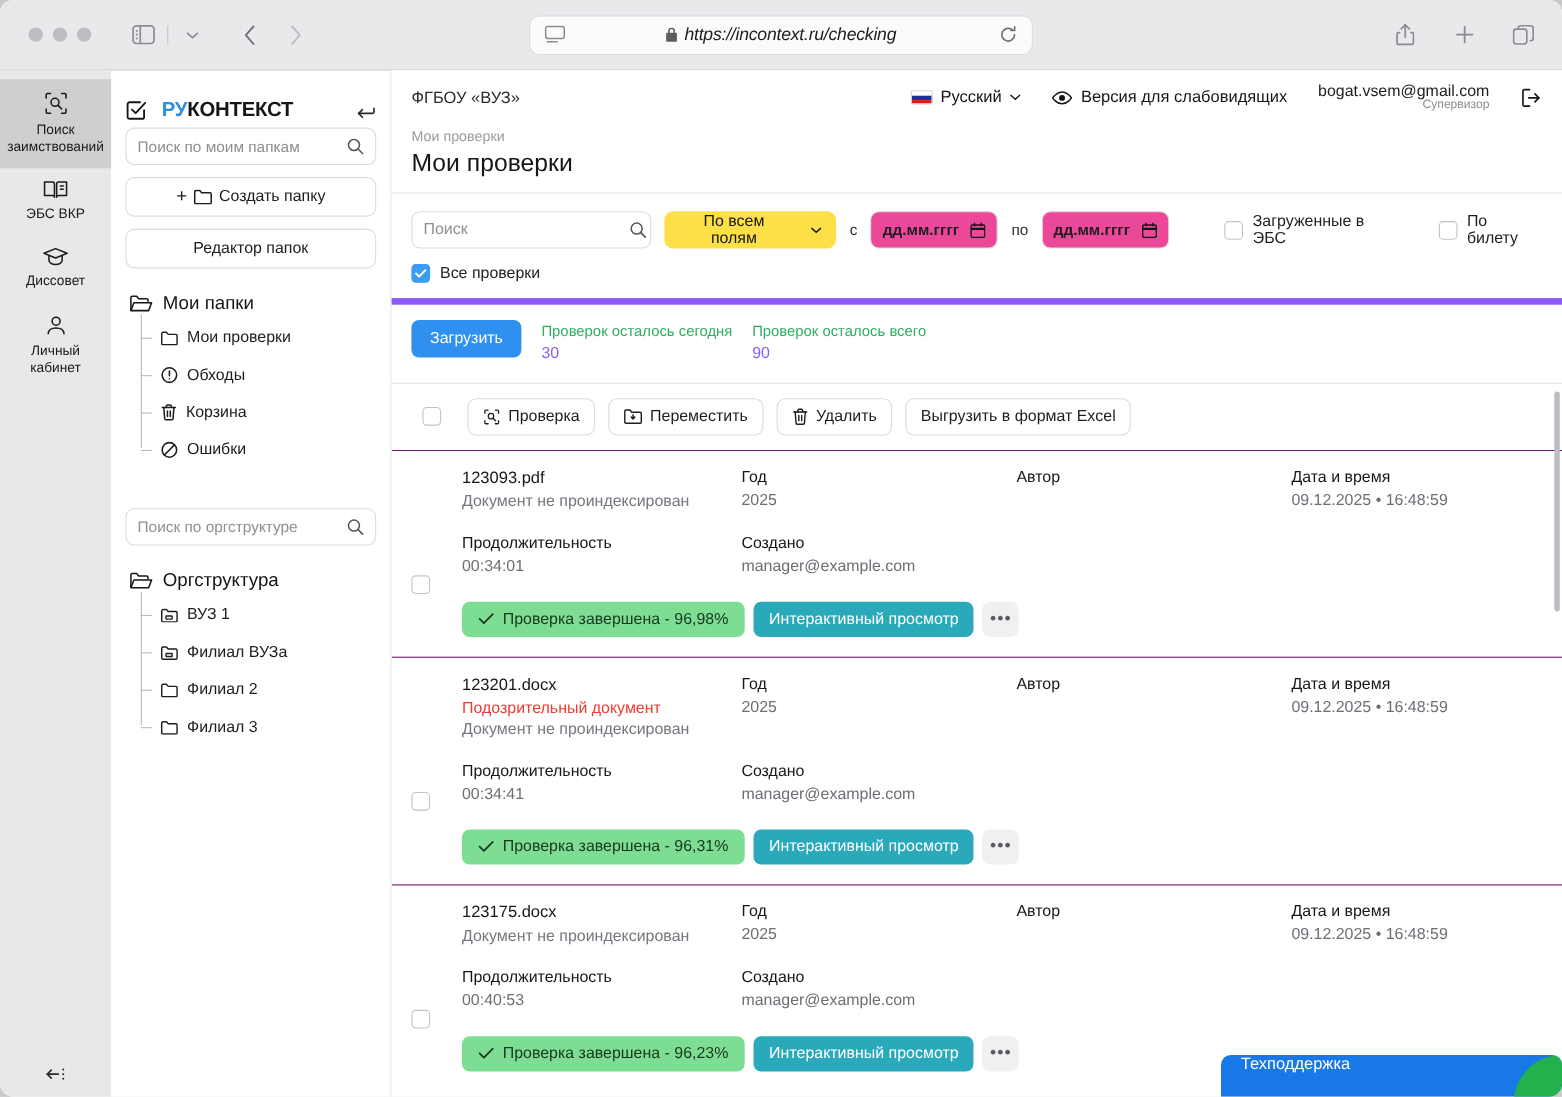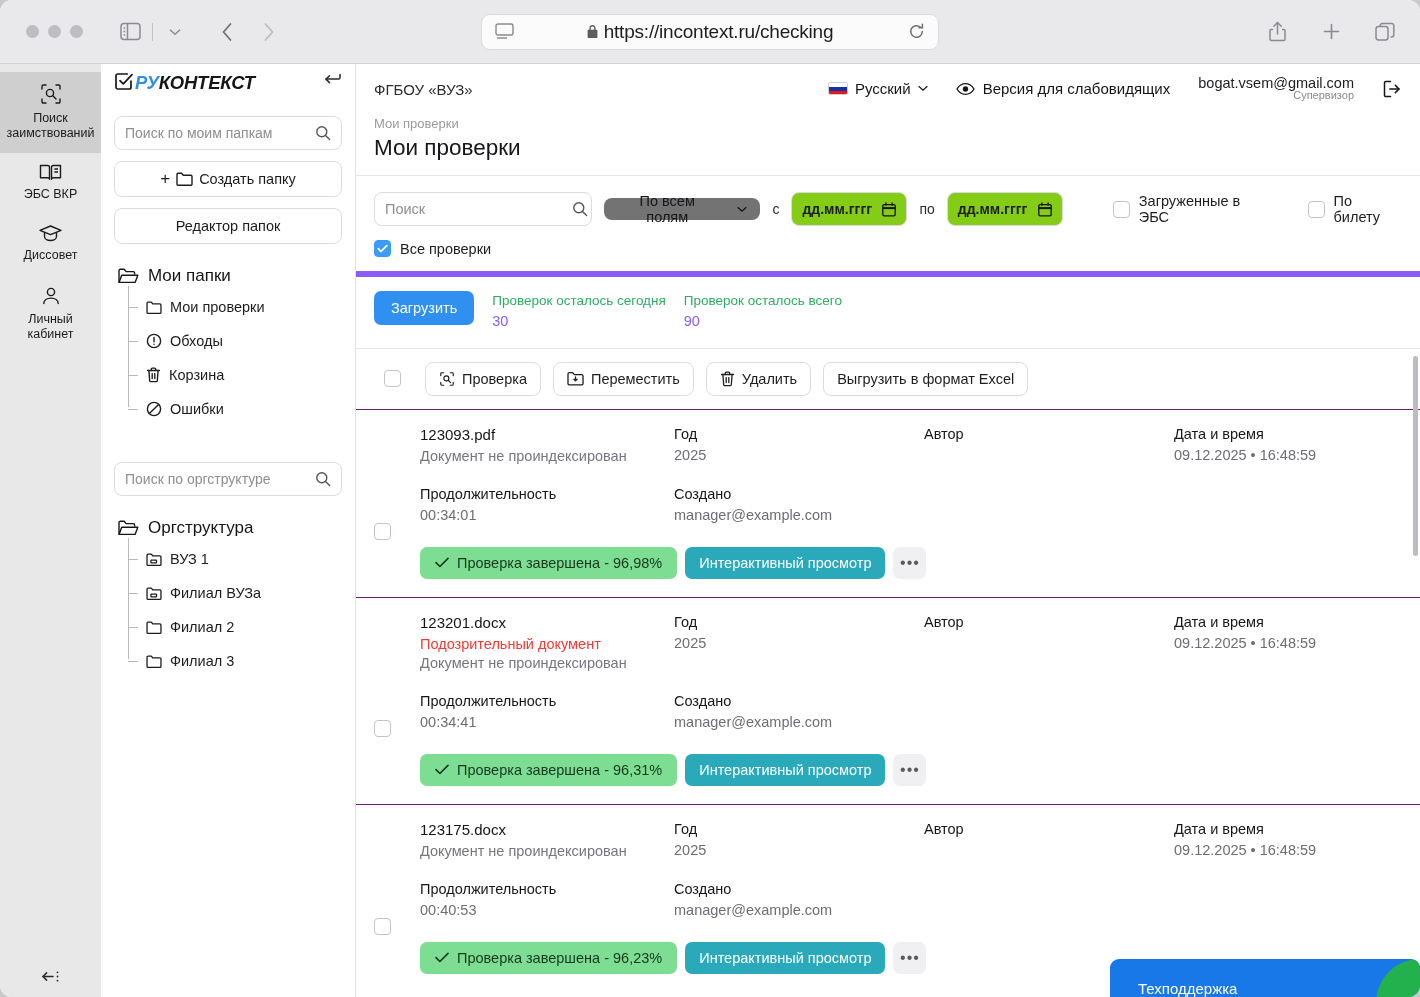--- a/index.html
+++ b/index.html
@@ -48,23 +48,23 @@
     background: #fbfbfc;
     border: 1px solid #dcdce0;
     border-radius: 9px;
     display: flex; align-items: center;
     padding: 0 10px;
     gap: 8px;
     position: relative;
   }
   .url-text {
     flex: 1; text-align: center;
-    font-size: 19px; color: #1d1d1f;
+    font-size: 16px; color: #1d1d1f;
     letter-spacing: -0.2px;
-    display: flex; align-items: center; justify-content: center; gap: 6px;
+    display: flex; align-items: center; justify-content: center; gap: 6px; font-style: italic;
   }
   .chrome-right {
     margin-left: auto; display: flex; align-items: center; gap: 24px;
     color: #8a8a90; z-index: 2;
   }
 
   
   .body { flex: 1; display: flex; min-height: 0; }
 
   
@@ -95,23 +95,22 @@
   
   .folders {
     width: 255px; flex: 0 0 255px;
     background: #ffffff;
     border-right: 1px solid #e3e3e6;
     padding: 0 13px;
     display: flex; flex-direction: column;
     overflow: hidden;
   }
   .brand {
-    height: 46px; display: flex; align-items: flex-start; gap: 2px;
+    height: 46px; display: flex; align-items: flex-end; gap: 14px;
     padding-top: 8px;
-    font-style: italic;
   }
   .brand-text { font-size: 18.5px; font-weight: bold; letter-spacing: -0.2px; }
   .brand-text .ru { color: #2f8fe0; }
   .brand-text .kontekst { color: #161616; }
   .brand-collapse { margin-left: auto; color: #2a2a2a; cursor: pointer; }
 
   .searchbox {
     height: 34px; border: 1px solid #dcdce0; border-radius: 8px;
     display: flex; align-items: center; padding: 0 10px;
     margin-top: 6px;
@@ -190,28 +189,28 @@
     width: 218px; height: 34px;
     border: 1px solid #dcdce0; border-radius: 8px; background: #fff;
     display: flex; align-items: center; padding: 0 10px;
   }
   .f-search input {
     border: none; outline: none; flex: 1; background: transparent;
     font-size: 14.5px; color: #1d1d1f; font-family: inherit;
   }
   .f-search input::placeholder { color: #8e8e93; }
   .f-select {
-    height: 22px; background: #737373; border: none; border-radius: 8px;
+    height: 34px; background: #fde047; border: none; border-radius: 8px;
     display: flex; align-items: center; gap: 20px; padding: 0 13px;
     font-size: 14.5px; color: #15151a; cursor: pointer; font-family: inherit;
   }
   .lbl-sm { font-size: 14px; color: #2c2c31; }
   .f-date {
     height: 34px; min-width: 116px;
-    border: 1px solid #dcdce0; border-radius: 8px; background: #84cc16;
+    border: 1px solid #dcdce0; border-radius: 8px; background: #ec4899;
     display: flex; align-items: center; gap: 10px; padding: 0 10px;
     font-size: 14px; color: #1d1d22; font-weight: bold; cursor: pointer;
   }
   .f-date .cal { margin-left: auto; }
   .cbox-wrap { display: flex; align-items: center; gap: 9px; cursor: pointer; }
   .cbox {
     width: 17px; height: 17px; border: 1.5px solid #c3c3cb; border-radius: 4px;
     background: #fff; flex: 0 0 17px;
     display: flex; align-items: center; justify-content: center;
   }
@@ -286,21 +285,21 @@
 
   .scrollbar {
     position: absolute; right: 2px; top: 292px; width: 5px; height: 200px;
     background: #bcbcc2; border-radius: 3px;
   }
 
   .support {
     position: absolute; right: 0px; bottom: 0px;
     width: 310px; height: 38px;
     background: #1878e8; border-top-left-radius: 9px; border-top-right-radius: 9px;
-    display: flex; align-items: flex-end; padding: 0 28px;
+    display: flex; align-items: flex-start; padding: 0 18px;
     color: #fff; font-size: 15px; cursor: pointer;
     overflow: hidden;
   }
   .support::after {
     content: ""; position: absolute; right: 0; top: 0;
     width: 44px; height: 44px; background: #22b14c;
     border-top-left-radius: 44px;
   }
   svg { display: block; }
 </style>

